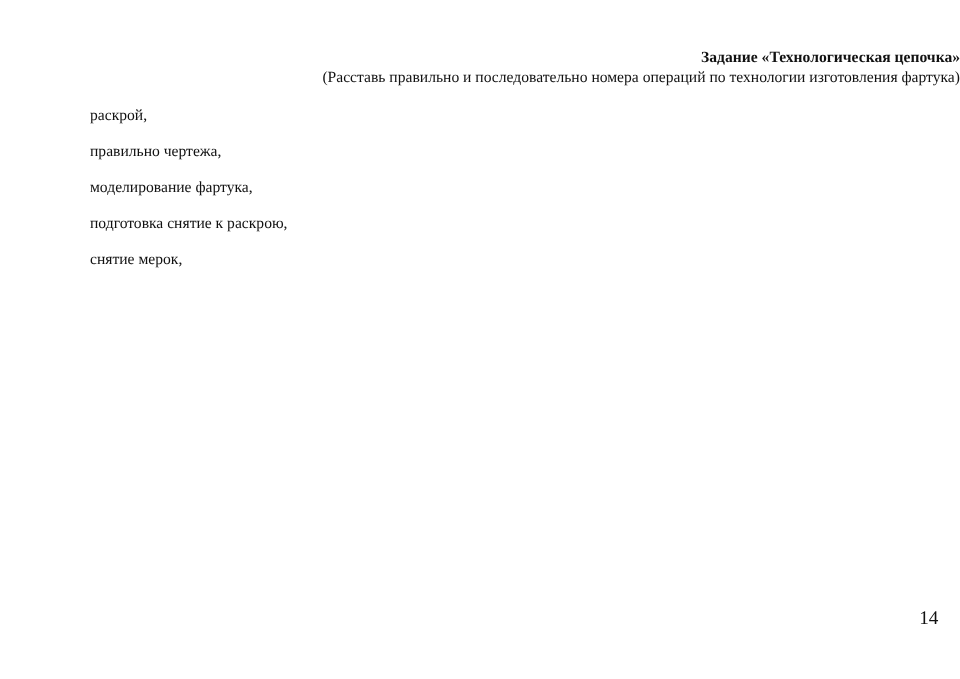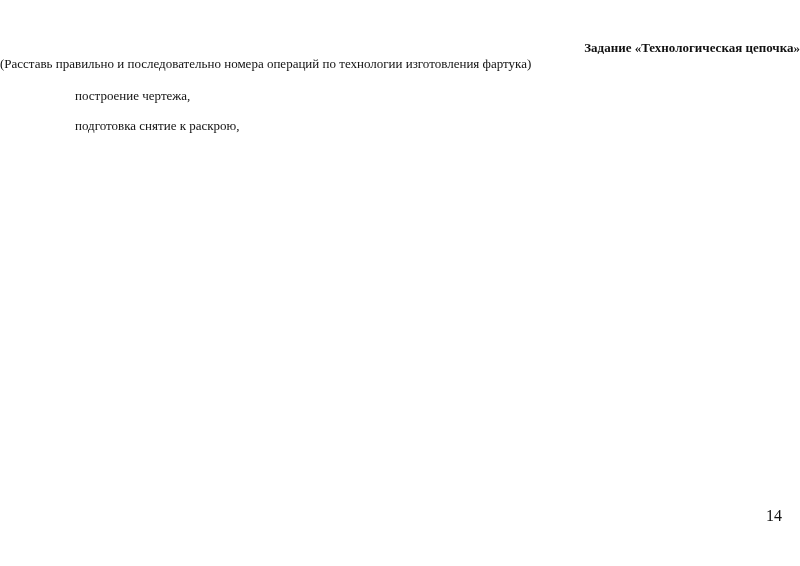--- a/index.html
+++ b/index.html
@@ -6,32 +6,35 @@
   body {
     width: 800px; height: 566px; position: relative; overflow: hidden;
     font-family: "Liberation Serif", serif; color: #111;
   }
   .title {
     position: absolute; left: 0; width: 800px; top: 40px;
     text-align: right; font-weight: bold; font-size: 13px; line-height: 16px;
   }
   .subtitle {
     position: absolute; left: 0; width: 800px; top: 56px;
-    text-align: left; font-size: 13px; line-height: 16px;
+    text-align: right; font-size: 13px; line-height: 16px;
   }
   .list { position: absolute; left: 75px; top: 88px; margin: 0; padding: 0; list-style: none; }
   .list li { font-size: 13px; line-height: 16px; height: 30px; }
   .page-number {
     position: absolute; left: 734px; top: 507px; font-size: 16px; margin-left: 32px;
   }
 </style>
 </head>
 <body>
 
 <div class="title">Задание  «Технологическая цепочка»</div>
 <div class="subtitle">(Расставь правильно и последовательно номера операций по технологии изготовления фартука)</div>
 
 <ul class="list">
-  <li>построение чертежа,</li>
+  <li>раскрой,</li>
+  <li>правильно чертежа,</li>
+  <li>моделирование фартука,</li>
   <li>подготовка снятие к раскрою,</li>
+  <li>снятие мерок,</li>
 </ul>
 
 <div class="page-number">14</div>
 
 </body></html>

